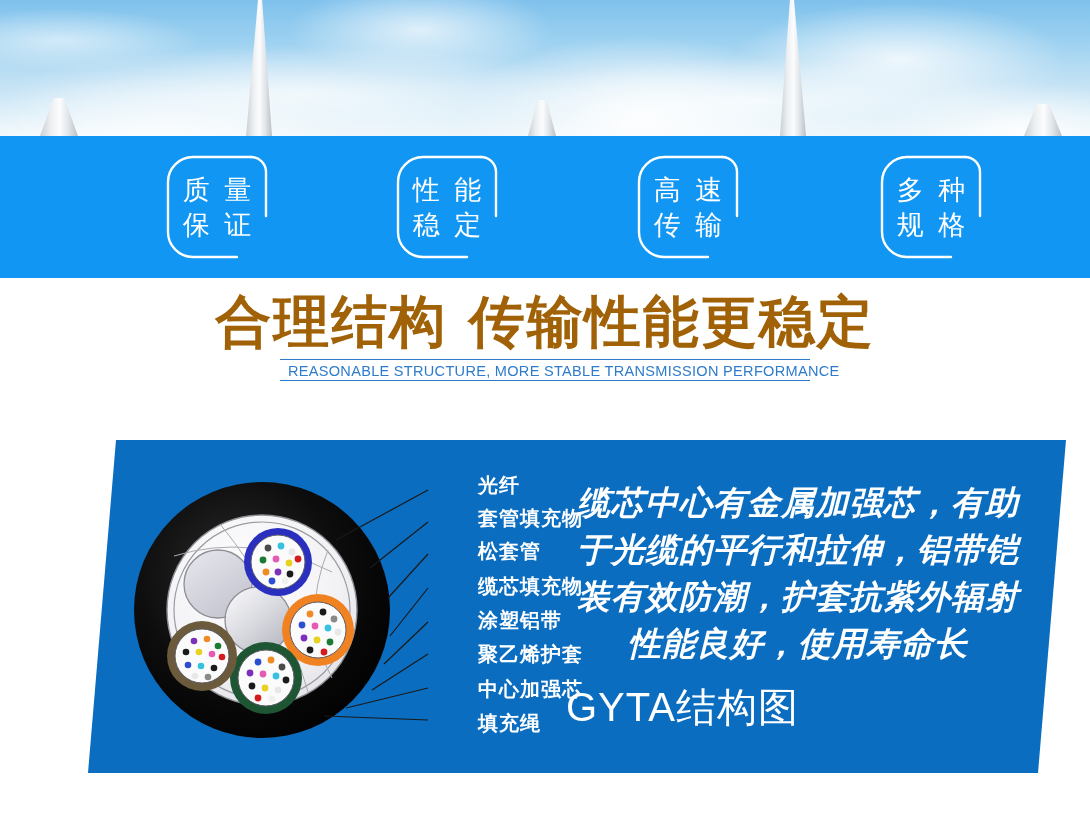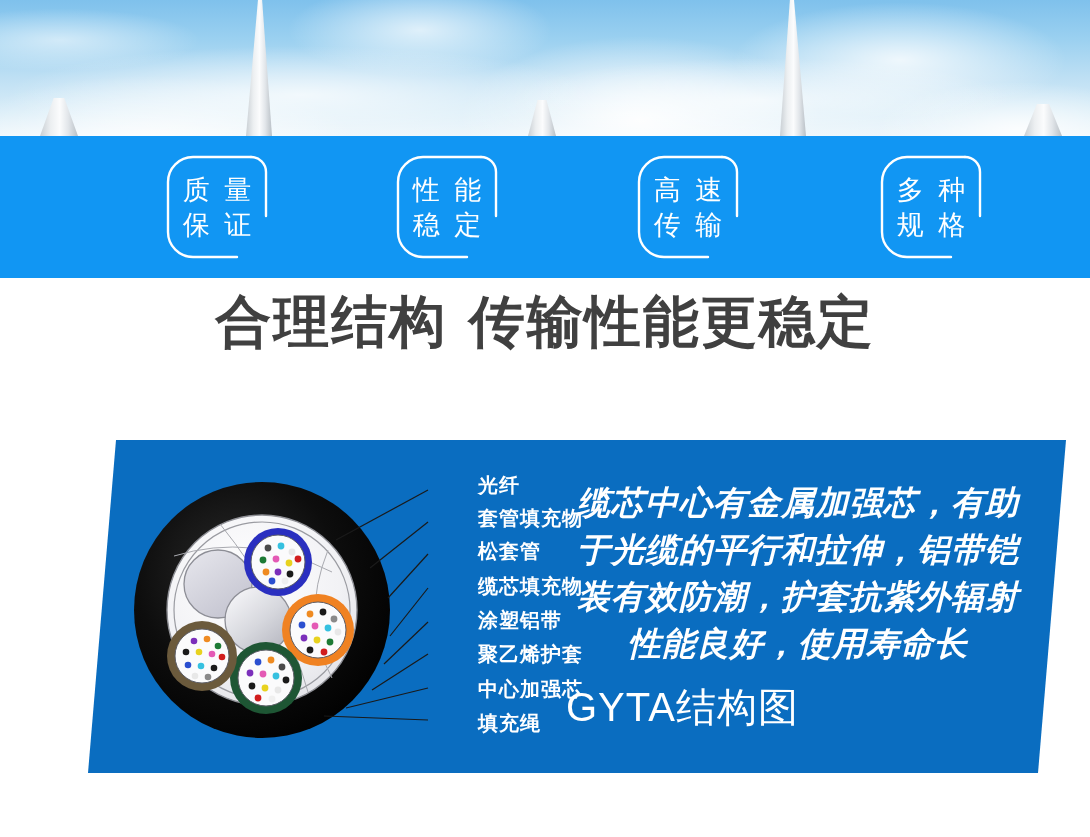--- a/index.html
+++ b/index.html
@@ -45,21 +45,21 @@
     display:flex;flex-direction:column;align-items:center;justify-content:center;
     color:#ffffff;font-size:27px;line-height:1.30;letter-spacing:3px;
     font-family:"DejaVu Sans","Liberation Sans",sans-serif;font-weight:400;
     text-indent:3px;
   }
   .badge .ln{display:block;white-space:nowrap;}
   .b1{left:141px;} .b2{left:371px;} .b3{left:612px;} .b4{left:855px;}
 
   
   .heading{position:absolute;left:0;top:292px;width:1090px;text-align:center;}
-  .h-main{color:#404040;font-size:56px;font-weight:700;letter-spacing:2px;line-height:1.08;
+  .h-main{color:#a16207;font-size:56px;font-weight:700;letter-spacing:2px;line-height:1.08;
     font-family:"DejaVu Sans","Liberation Sans",sans-serif;}
   .h-sub-wrap{position:relative;width:530px;margin:7px auto 0;padding:3px 0 2px;}
   .h-sub-wrap::before,.h-sub-wrap::after{content:"";position:absolute;left:0;width:530px;height:1px;background:#2E7BCB;}
   .h-sub-wrap::before{top:0;} .h-sub-wrap::after{bottom:0;}
   .h-sub{color:#2E7BCB;font-size:15px;letter-spacing:.3px;white-space:nowrap;
     font-family:"Liberation Sans","DejaVu Sans",sans-serif;
     transform:scaleX(.97);transform-origin:center;}
 
   
   .panel{position:absolute;left:88px;top:440px;width:978px;height:333px;
@@ -145,20 +145,23 @@
           <span class="ln">多 种</span>
           <span class="ln">规 格</span>
         </div>
       </div>
 
     </div>
   </div>
 
   <div class="heading">
     <div class="h-main">合理结构 传输性能更稳定</div>
+    <div class="h-sub-wrap">
+      <div class="h-sub">REASONABLE STRUCTURE, MORE STABLE TRANSMISSION PERFORMANCE</div>
+    </div>
   </div>
 
   <div class="panel">
     <div class="panel-inner">
 
       <div class="cable">
         <svg width="260" height="260" viewBox="0 0 260 260">
           <defs>
             <radialGradient id="jg" cx="40%" cy="36%" r="72%">
               <stop offset="0%" stop-color="#2b2b2b"></stop>

